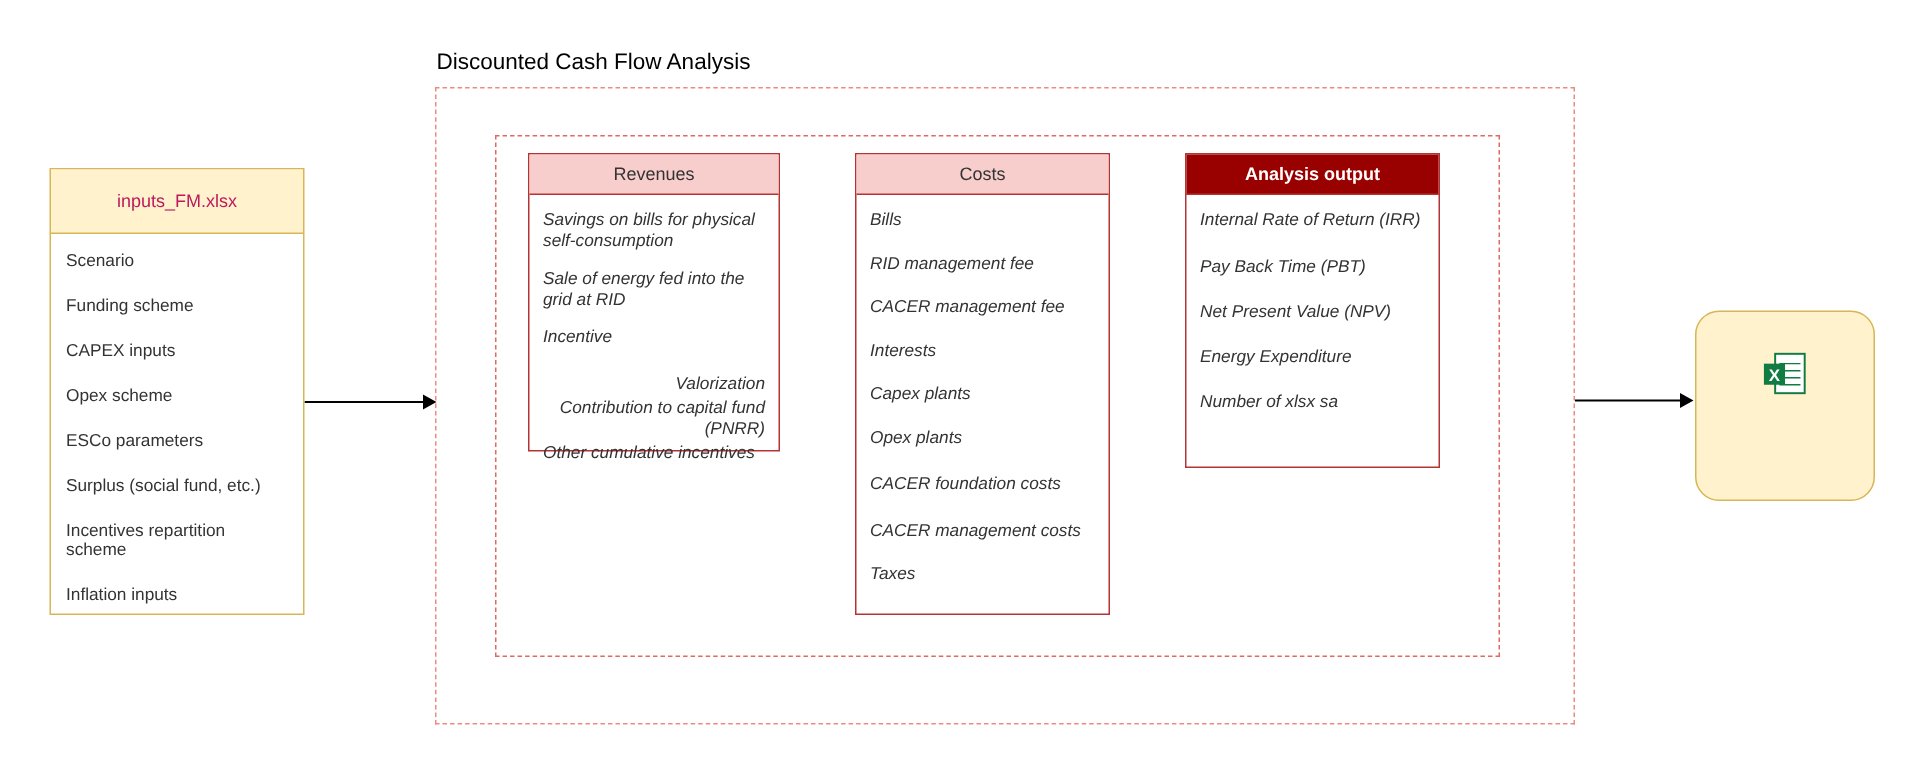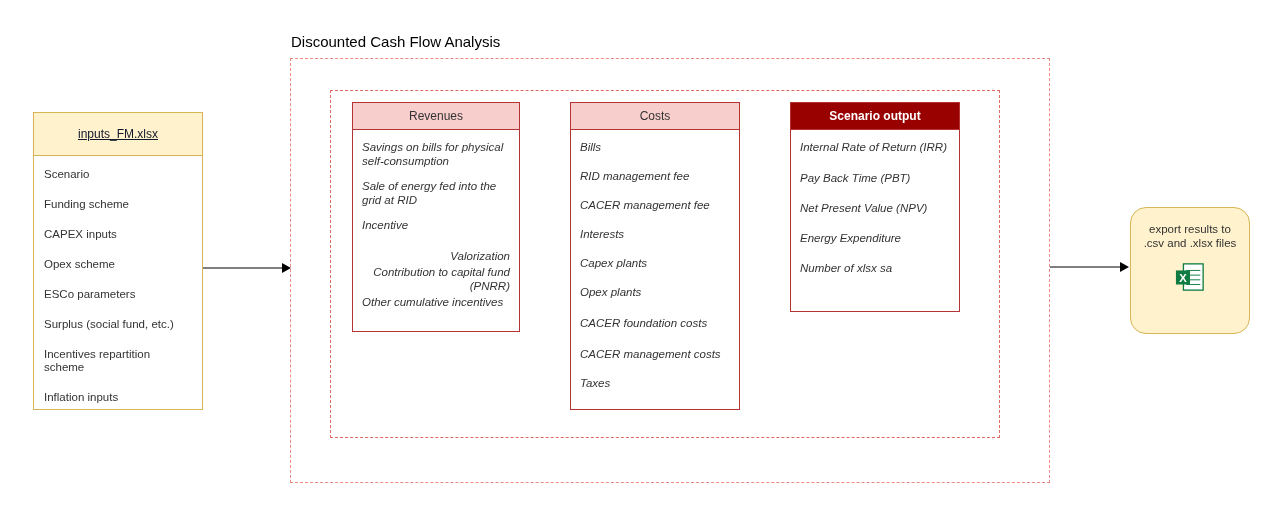--- a/index.html
+++ b/index.html
@@ -23,21 +23,21 @@
     width: 170px; height: 298px;
     border: 1px solid #D6B656;
     background: #ffffff;
     box-sizing: border-box;
   }
   .input-header {
     height: 42px;
     background: #FFF2CC;
     border-bottom: 1px solid #D6B656;
     display: flex; align-items: center; justify-content: center;
-    font-size: 12px; color: #0f172a; text-decoration: underline;
+    font-size: 12px; color: #be185d;
   }
   .input-body { padding: 12px 10px; }
   .input-item {
     font-size: 11.5px; color: #333333;
     margin-bottom: 17px; line-height: 13px;
   }
 
   
   .dcf-title {
     position: absolute;
@@ -79,21 +79,21 @@
     color: #ffffff;
     font-weight: bold;
   }
   .panel-body { padding: 10px 9px; }
   .item {
     font-size: 11.5px; color: #333333;
     line-height: 14px;
     margin: 0 0 11px 0;
     font-style: italic;
   }
-  .panel.revenues  { left: 352px; top: 102px; width: 168px; height: 230px; }
+  .panel.revenues  { left: 352px; top: 102px; width: 168px; height: 199px; }
   .panel.costs     { left: 570px; top: 102px; width: 170px; height: 308px; }
   .panel.financial { left: 790px; top: 102px; width: 170px; height: 210px; }
 
   .costs .item { margin-bottom: 15px; }
   .financial .item { margin-bottom: 16px; }
   .gap-before { margin-top: 17px; }
   .tight { margin-bottom: 2px; text-align: right; }
 
   
   .arrow { position: absolute; }
@@ -165,42 +165,41 @@
       <div class="item">Interests</div>
       <div class="item">Capex plants</div>
       <div class="item">Opex plants</div>
       <div class="item gap-before">CACER foundation costs</div>
       <div class="item gap-before">CACER management costs</div>
       <div class="item">Taxes</div>
     </div>
   </div>
 
   <div class="panel financial">
-    <div class="panel-header darkred">Scenario output</div>
+    <div class="panel-header darkred">Analysis output</div>
     <div class="panel-body">
       <div class="item">Internal Rate of Return (IRR)</div>
       <div class="item gap-before">Pay Back Time (PBT)</div>
       <div class="item">Net Present Value (NPV)</div>
       <div class="item">Energy Expenditure</div>
       <div class="item">Number of xlsx sa</div>
     </div>
   </div>
 
   <svg class="arrow arrow-1" width="90" height="16">
     <line x1="0" y1="8" x2="79" y2="8"></line>
     <polygon points="79,3 88,8 79,13"></polygon>
   </svg>
 
   <svg class="arrow arrow-2" width="82" height="16">
     <line x1="0" y1="8" x2="70" y2="8"></line>
     <polygon points="70,3 79,8 70,13"></polygon>
   </svg>
 
   <div class="export-box">
-    <div class="export-label">export results to .csv and .xlsx files</div>
     <svg class="export-icon" width="30" height="30" viewBox="0 0 32 32">
       <rect x="9" y="2" width="21" height="28" fill="#ffffff" stroke="#107C41" stroke-width="1.4"></rect>
       <line x1="12" y1="9" x2="27" y2="9" stroke="#107C41" stroke-width="1"></line>
       <line x1="12" y1="14" x2="27" y2="14" stroke="#107C41" stroke-width="1"></line>
       <line x1="12" y1="19" x2="27" y2="19" stroke="#107C41" stroke-width="1"></line>
       <line x1="12" y1="24" x2="27" y2="24" stroke="#107C41" stroke-width="1"></line>
       <rect x="1" y="9" width="15" height="15" fill="#107C41"></rect>
       <text x="8.5" y="21" fill="#ffffff" font-size="12" font-weight="bold" text-anchor="middle" font-family="Liberation Sans, sans-serif">X</text>
     </svg>
   </div>

